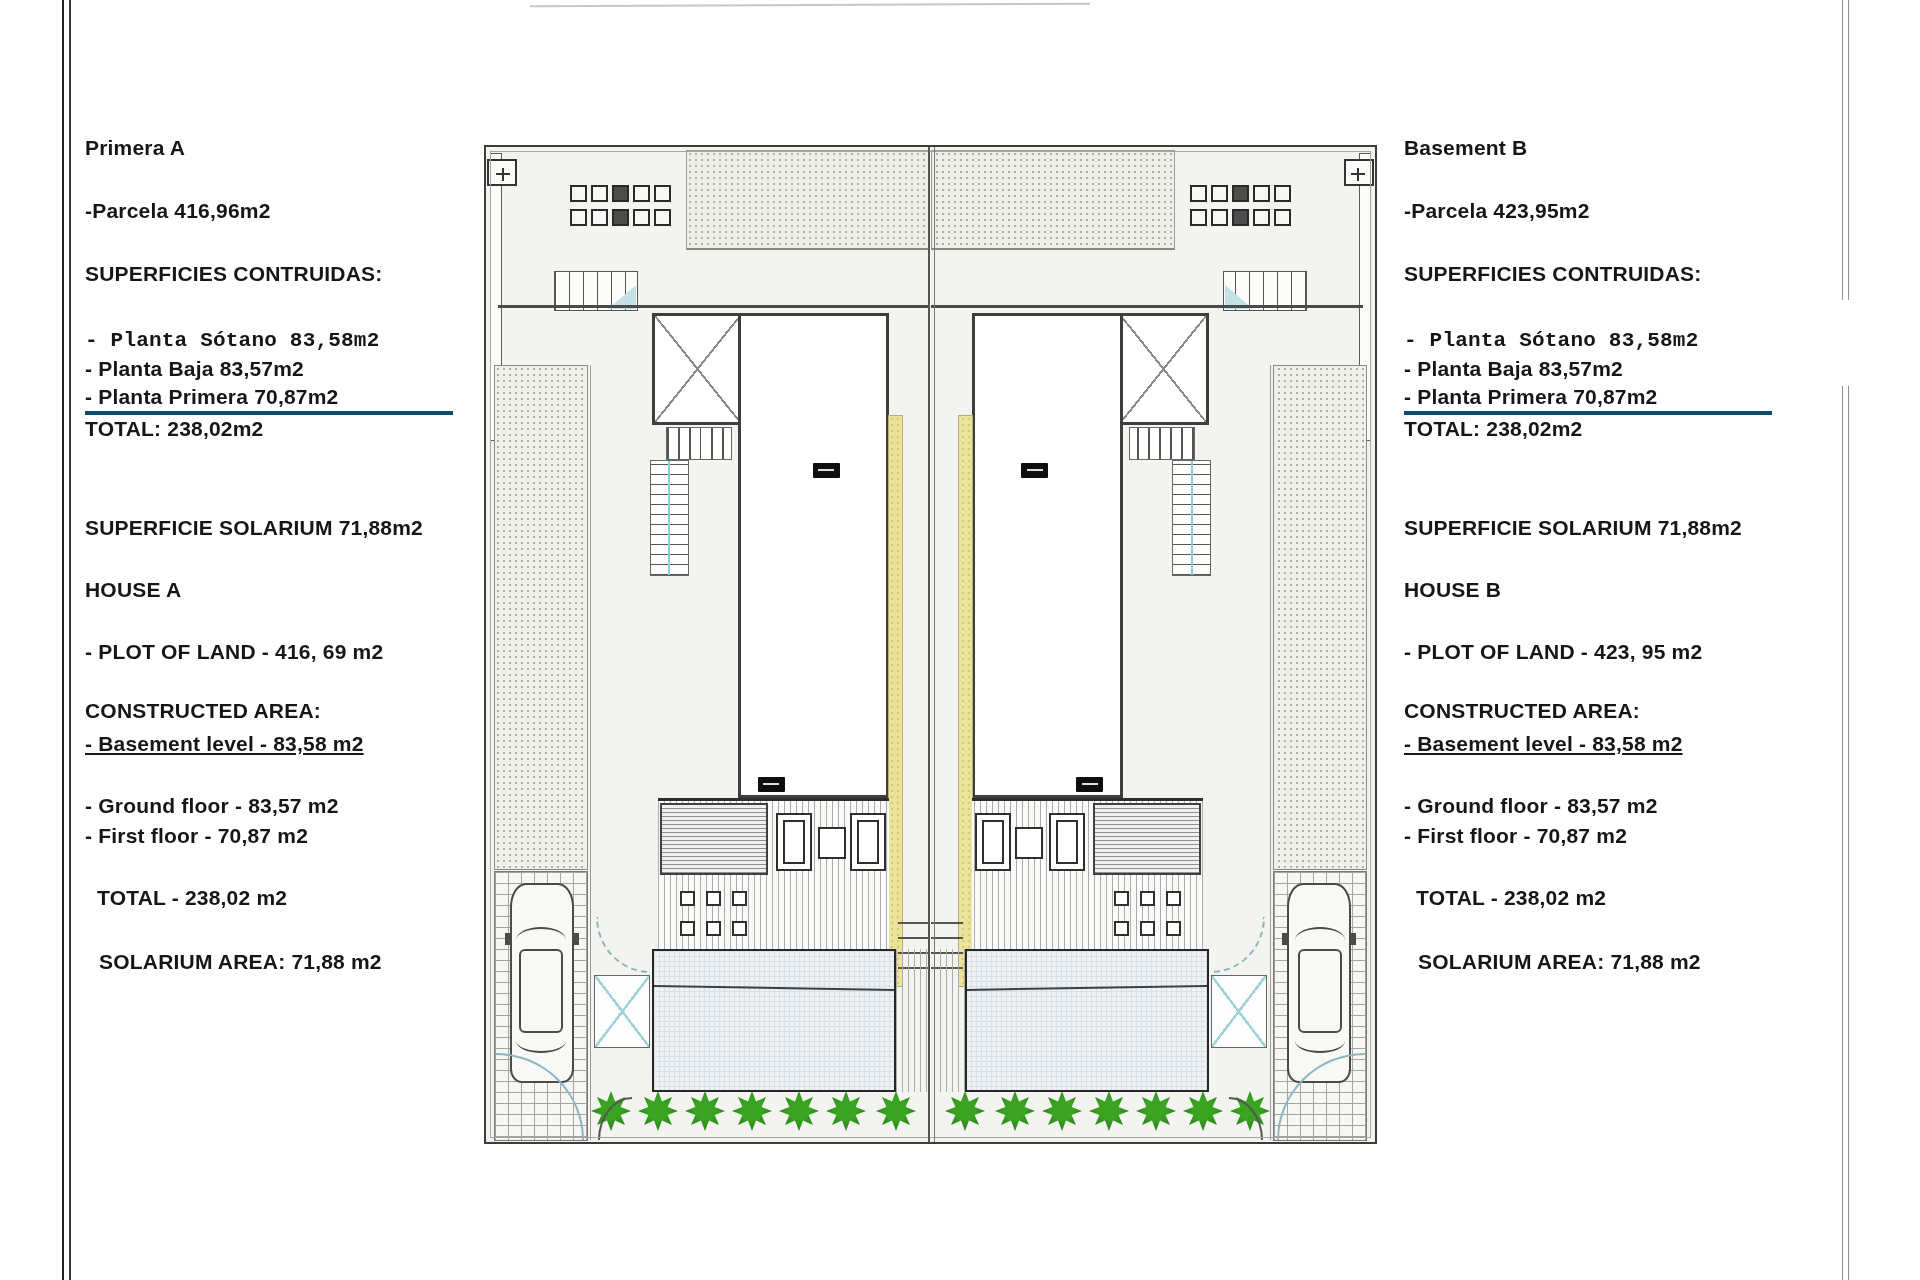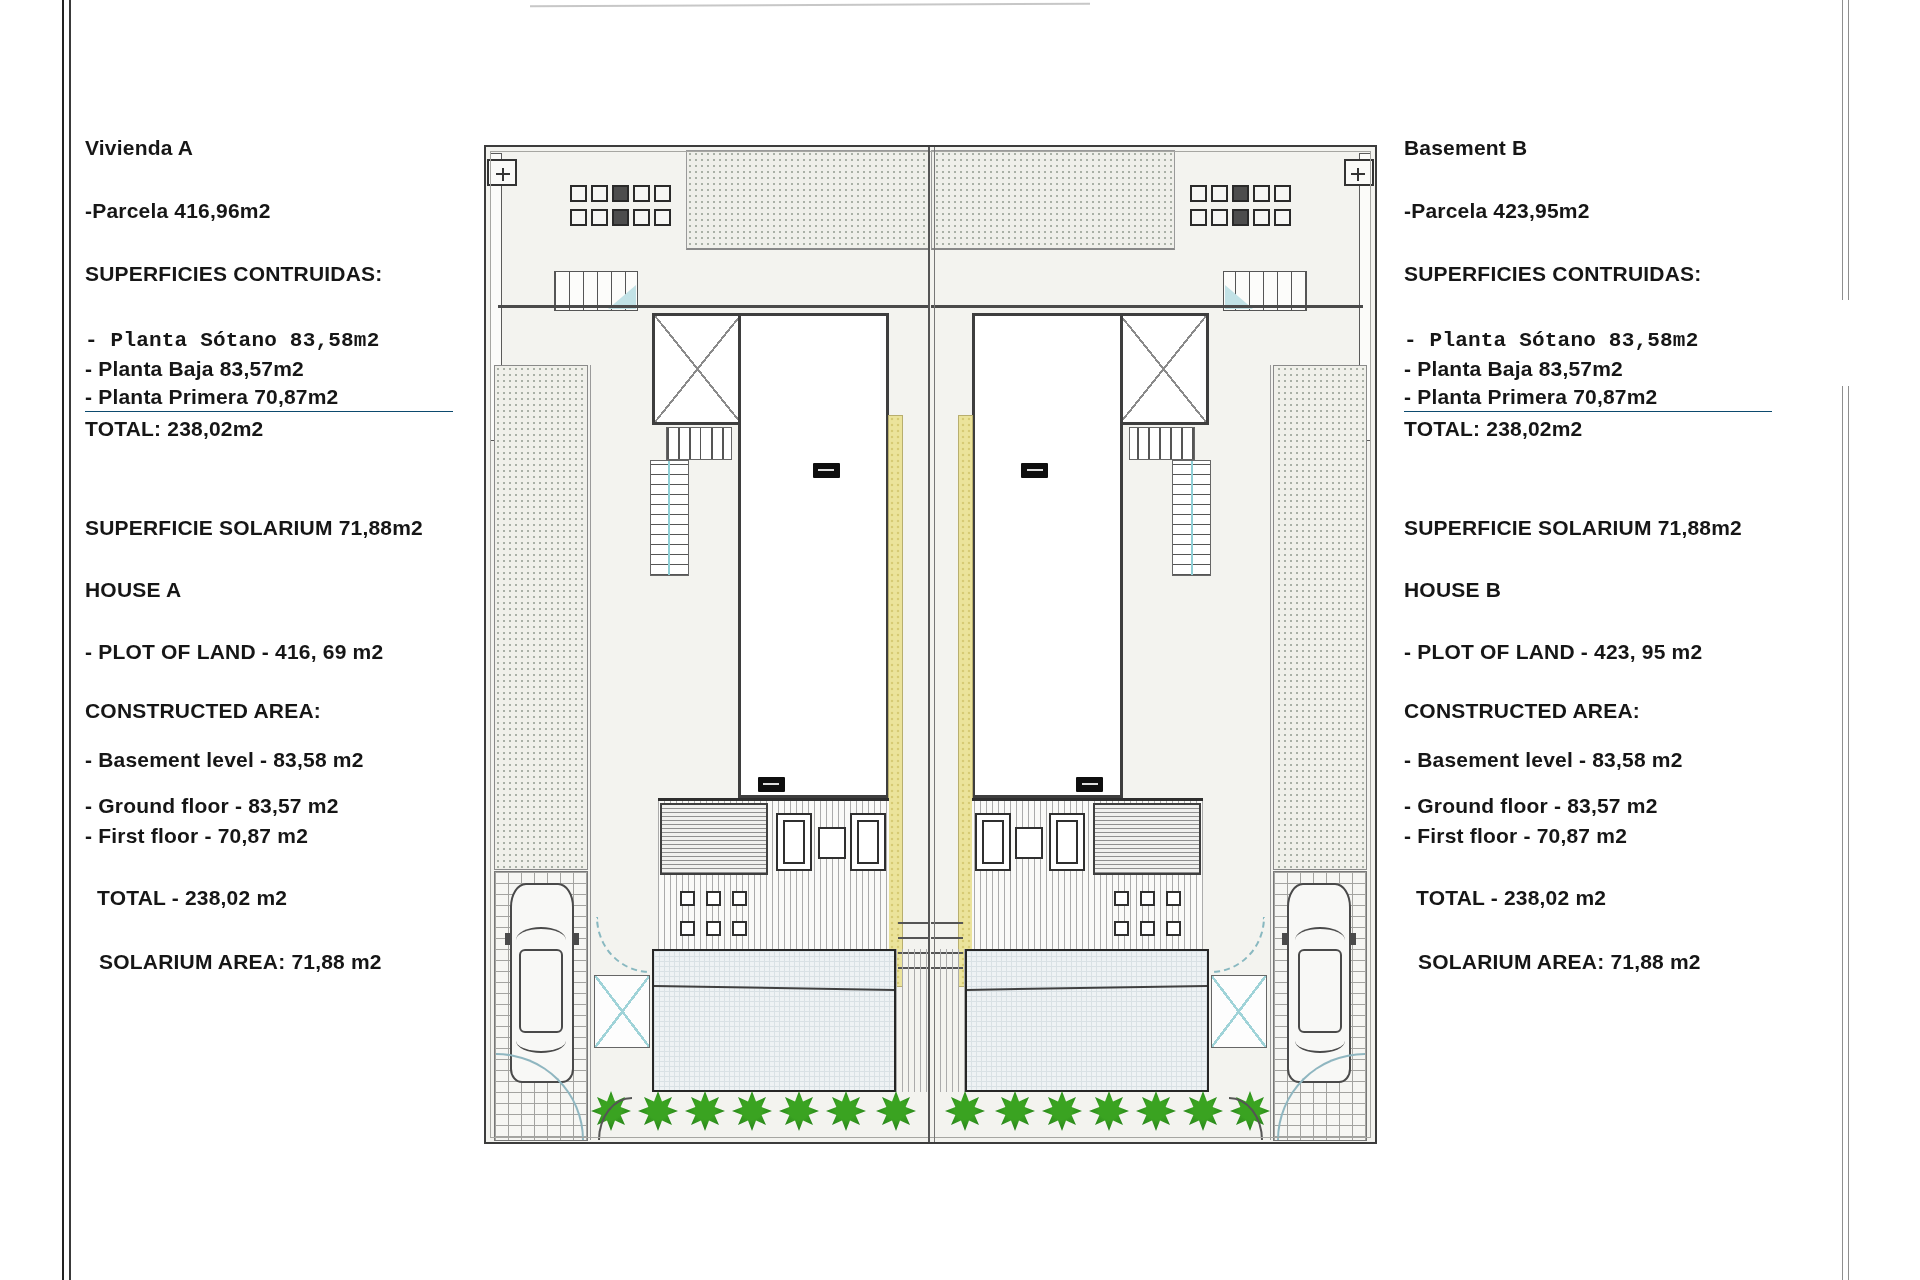--- a/index.html
+++ b/index.html
@@ -16,23 +16,23 @@
   .top-line{position:absolute;left:530px;top:4px;width:560px;height:2px;background:#c7c7c7;
             transform:rotate(-0.25deg);}
 
   
   .panel{position:absolute;top:0;width:420px;height:1280px;color:#161616;}
   .panel-a{left:85px;}
   .panel-b{left:1404px;}
   .tl{position:absolute;left:0;font-weight:bold;font-size:21px;line-height:24px;white-space:nowrap;
       letter-spacing:0.2px;}
   .l1{top:136px;}  .l2{top:199px;}  .l3{top:262px;text-align:right;}
-  .l4{top:329px;font-family:Liberation Mono, monospace;}  .l5{top:357px;}  .l6{top:385px;width:368px;border-bottom:1px solid #0c4a6e;padding-bottom:2px;}
+  .l4{top:329px;font-family:Liberation Mono, monospace;}  .l5{top:357px;}  .l6{top:385px;width:368px;border-bottom:4px solid #0c4a6e;padding-bottom:2px;}
   .l7{top:417px;}  .l8{top:516px;}  .l9{top:578px;}
-  .l10{top:640px;} .l11{top:699px;} .l12{top:748px;}
+  .l10{top:640px;} .l11{top:699px;} .l12{top:732px;text-decoration:underline;}
   .l13{top:794px;} .l14{top:824px;} .l15{top:886px;left:12px;} .l16{top:950px;left:14px;}
 
   
   .plan{position:absolute;left:484px;top:145px;width:889px;height:995px;
         background:#f3f3ef;border:2px solid #3c3c3c;}
   .plan:after{content:"";position:absolute;inset:4px;border:1px solid #a6a6a2;pointer-events:none;}
   .party-wall{position:absolute;left:442px;top:0;width:4px;height:995px;
               border-left:2px solid #555;border-right:1px solid #777;z-index:5;}
 
   .half{position:absolute;top:0;width:444px;height:995px;}
@@ -134,21 +134,21 @@
 <body>
 
 <div class="page">
 
   <div class="edge-left"></div>
   <div class="edge-right seg1"></div>
   <div class="edge-right seg2"></div>
   <div class="top-line"></div>
 
   <section class="panel panel-a">
-    <div class="tl l1">Vivienda A</div>
+    <div class="tl l1">Primera A</div>
     <div class="tl l2">-Parcela 416,96m2</div>
     <div class="tl l3">SUPERFICIES CONTRUIDAS:</div>
     <div class="tl l4">- Planta Sótano 83,58m2</div>
     <div class="tl l5">- Planta Baja 83,57m2</div>
     <div class="tl l6">- Planta Primera 70,87m2</div>
     <div class="tl l7">TOTAL: 238,02m2</div>
     <div class="tl l8">SUPERFICIE SOLARIUM 71,88m2</div>
     <div class="tl l9">HOUSE A</div>
     <div class="tl l10">- PLOT OF LAND - 416, 69 m2</div>
     <div class="tl l11">CONSTRUCTED AREA:</div>

